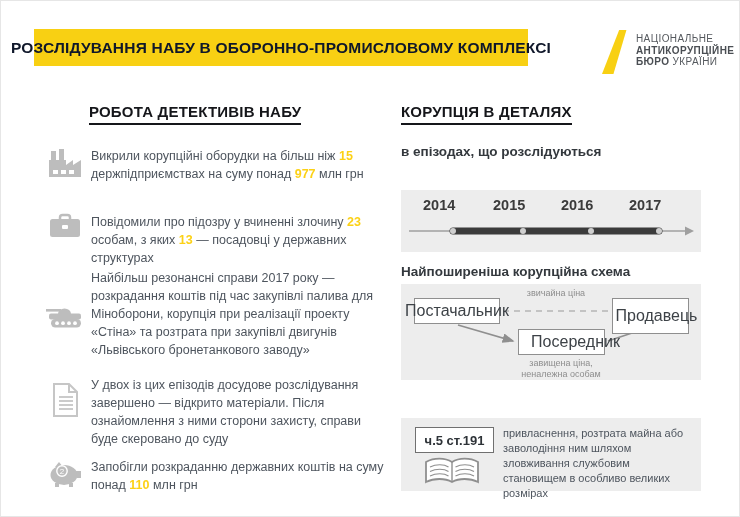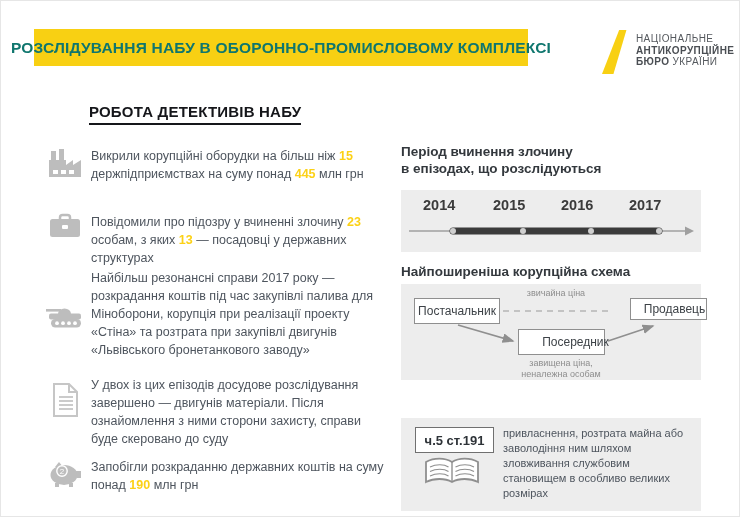--- a/index.html
+++ b/index.html
@@ -8,21 +8,21 @@
   .page {
     position:relative; width:740px; height:517px; background:#ffffff;
     border:1px solid #e6e6e6; overflow:hidden;
   }
   
   .header-bar {
     position:absolute; left:33px; top:28px; width:494px; height:37px;
     background:#f8d013; display:flex; align-items:center; justify-content:center;
   }
   .header-bar .title {
-    font-size:15.5px; font-weight:bold; color:#0f766e; letter-spacing:0.2px;
+    font-size:15.5px; font-weight:bold; color:#0f172a; letter-spacing:0.2px;
     white-space:nowrap;
   }
   .logo { position:absolute; left:601px; top:29px; display:flex; }
   .logo-mark {
     width:26px; height:44px; background:#f8d013;
     clip-path:polygon(66% 0, 94% 0, 44% 100%, 0 100%);
   }
   .logo-text { margin-left:8px; padding-top:3px; font-size:10px; color:#55595e; line-height:11.5px; letter-spacing:0.4px; }
   .logo-text .b { font-weight:bold; color:#4a4e53;text-align:right; }
   
@@ -41,21 +41,21 @@
   
   .sub-title { position:absolute; left:400px; font-size:13.5px; font-weight:bold; color:#33383d; line-height:17px; }
   .panel { position:absolute; left:400px; width:300px; background:#ededed; }
   .year {
     position:absolute; top:7px; width:60px; text-align:left;
     font-size:14.5px; font-weight:bold; color:#3b3b3b;
   }
   .scheme-box {
     position:absolute; background:#ffffff; border:1px solid #8f8f8f;
     display:flex; align-items:center; justify-content:center;
-    font-size:12px; color:#3d4247;
+    font-size:16px; color:#3d4247;
   }
   .scheme-label { position:absolute; font-size:9px; color:#8e8e8e; text-align:center; line-height:11px; }
   .code-box {
     position:absolute; left:14px; top:9px; width:79px; height:26px;
     background:#ffffff; border:1px solid #707070;
     display:flex; align-items:center; justify-content:center;
     font-size:13px; font-weight:bold; color:#2e3338;
   }
   .article-desc {
     position:absolute; left:102px; top:8px; width:190px;
@@ -87,21 +87,21 @@
     <svg width="36" height="30" viewBox="0 0 36 30">
       <rect x="4" y="3" width="5" height="9" fill="#bdbdbd"></rect>
       <rect x="12" y="1" width="5" height="11" fill="#bdbdbd"></rect>
       <path d="M2 12 h17 v5 l7 -5 v5 l8 -5 v17 H2 z" fill="#bdbdbd"></path>
       <rect x="6" y="22" width="5" height="4" fill="#ffffff"></rect>
       <rect x="14" y="22" width="5" height="4" fill="#ffffff"></rect>
       <rect x="22" y="22" width="5" height="4" fill="#ffffff"></rect>
     </svg>
   </div>
   <div class="item-text" style="top:146px;">
-    <span>Викрили корупційні оборудки на більш ніж </span><span class="hl">15</span><span> держпідприємствах на суму понад </span><span class="hl">445</span><span> млн грн</span>
+    <span>Викрили корупційні оборудки на більш ніж </span><span class="hl">15</span><span> держпідприємствах на суму понад </span><span class="hl">977</span><span> млн грн</span>
   </div>
 
   <div class="item-icon" style="top:211px;">
     <svg width="34" height="26" viewBox="0 0 34 26">
       <path d="M12 7 V5.5 A2.5 2.5 0 0 1 14.5 3 h5 A2.5 2.5 0 0 1 22 5.5 V7" fill="none" stroke="#bdbdbd" stroke-width="2.5"></path>
       <rect x="2" y="7" width="30" height="18" rx="2.5" fill="#bdbdbd"></rect>
       <rect x="14" y="13" width="6" height="4" rx="1" fill="#ffffff"></rect>
     </svg>
   </div>
   <div class="item-text" style="top:212px;">
@@ -128,41 +128,41 @@
     <svg width="30" height="36" viewBox="0 0 30 36">
       <path d="M4 2 h15 l8 8 v24 H4 z" fill="#ffffff" stroke="#c6c6c6" stroke-width="2"></path>
       <path d="M19 2 v8 h8" fill="none" stroke="#c6c6c6" stroke-width="2"></path>
       <line x1="9" y1="15" x2="23" y2="15" stroke="#c6c6c6" stroke-width="1.8"></line>
       <line x1="9" y1="19" x2="23" y2="19" stroke="#c6c6c6" stroke-width="1.8"></line>
       <line x1="9" y1="23" x2="23" y2="23" stroke="#c6c6c6" stroke-width="1.8"></line>
       <line x1="9" y1="27" x2="23" y2="27" stroke="#c6c6c6" stroke-width="1.8"></line>
     </svg>
   </div>
   <div class="item-text" style="top:375px;">
-    <span>У двох із цих епізодів досудове розслідування завершено — двигунів матеріали. Після ознайомлення з ними сторони захисту, справи буде скеровано до суду</span>
+    <span>У двох із цих епізодів досудове розслідування завершено — відкрито матеріали. Після ознайомлення з ними сторони захисту, справи буде скеровано до суду</span>
   </div>
 
   <div class="item-icon" style="top:458px;">
     <svg width="36" height="28" viewBox="0 0 36 28">
       <ellipse cx="17" cy="16" rx="13.5" ry="10" fill="#bdbdbd"></ellipse>
       <path d="M29 12 h5 v7 h-4 z" fill="#bdbdbd"></path>
       <path d="M8 8 l4 -5 4 5 z" fill="#bdbdbd"></path>
       <rect x="8" y="24" width="4" height="4" fill="#bdbdbd"></rect>
       <rect x="22" y="24" width="4" height="4" fill="#bdbdbd"></rect>
       <circle cx="15" cy="12" r="5.2" fill="#bdbdbd" stroke="#ffffff" stroke-width="1.4"></circle>
       <text x="15" y="15" text-anchor="middle" font-size="8" fill="#ffffff" font-family="Liberation Sans, sans-serif">2</text>
     </svg>
   </div>
   <div class="item-text" style="top:457px;">
-    <span>Запобігли розкраданню державних коштів на суму понад </span><span class="hl">190</span><span> млн грн</span>
-  </div>
-
+    <span>Запобігли розкраданню державних коштів на суму понад </span><span class="hl">110</span><span> млн грн</span>
+  </div>
+
+  <div class="col-heading" style="left:400px; top:102px;">КОРУПЦІЯ В ДЕТАЛЯХ</div>
 
   <div class="sub-title" style="top:142px;">
-    <div>Період вчинення злочину</div>
     <div>в епізодах, що розслідуються</div>
   </div>
 
   <div class="panel" style="top:189px; height:62px;">
     <span class="year" style="left:22px;">2014</span>
     <span class="year" style="left:92px;">2015</span>
     <span class="year" style="left:160px;">2016</span>
     <span class="year" style="left:228px;">2017</span>
     <svg width="300" height="28" style="position:absolute; top:27px; left:0;">
       <line x1="8" y1="14" x2="285" y2="14" stroke="#9f9f9f" stroke-width="1.4"></line>
@@ -183,30 +183,30 @@
         <marker id="ah" markerWidth="9" markerHeight="8" refX="6.5" refY="3" orient="auto">
           <path d="M0,0 L7.5,3 L0,6 z" fill="#8f8f8f"></path>
         </marker>
       </defs>
       <line x1="102" y1="27" x2="208" y2="27" stroke="#9a9a9a" stroke-width="1.2" stroke-dasharray="6 5"></line>
       <line x1="57" y1="41" x2="112" y2="57" stroke="#8f8f8f" stroke-width="1.6" marker-end="url(#ah)"></line>
       <line x1="207" y1="57" x2="252" y2="42" stroke="#8f8f8f" stroke-width="1.6" marker-end="url(#ah)"></line>
     </svg>
     <div class="scheme-label" style="left:90px; top:4px; width:130px;">звичайна ціна</div>
     <div class="scheme-box" style="left:13px; top:14px; width:86px; height:26px;">Постачальник</div>
-    <div class="scheme-box" style="left:229px; top:14px; width:77px; height:22px;padding-left:12px;">Продавець</div>
+    <div class="scheme-box" style="left:211px; top:14px; width:77px; height:36px;padding-left:12px;">Продавець</div>
     <div class="scheme-box" style="left:117px; top:45px; width:87px; height:26px;padding-left:28px;">Посередник</div>
     <div class="scheme-label" style="left:95px; top:74px; width:130px;">
       <div>завищена ціна,</div>
       <div>неналежна особам</div>
     </div>
   </div>
 
 
-  <div class="panel" style="top:417px; height:93px;">
+  <div class="panel" style="top:417px; height:73px;">
     <div class="code-box">ч.5 ст.191</div>
     <div style="position:absolute; left:22px; top:38px;">
       <svg width="58" height="32" viewBox="0 0 58 32">
         <path d="M3 6 C11 1.5 22 1.5 29 6 C36 1.5 47 1.5 55 6 V26 C47 22 36 22 29 26 C22 22 11 22 3 26 Z" fill="#ffffff" stroke="#8f8f8f" stroke-width="1.8"></path>
         <path d="M29 6 V26" stroke="#8f8f8f" stroke-width="1.4"></path>
         <path d="M7 11 C13 8 21 8 25.5 11 M7 15.5 C13 12.5 21 12.5 25.5 15.5 M7 20 C13 17 21 17 25.5 20" fill="none" stroke="#8f8f8f" stroke-width="1.1"></path>
         <path d="M32.5 11 C38 8 46 8 51 11 M32.5 15.5 C38 12.5 46 12.5 51 15.5 M32.5 20 C38 17 46 17 51 20" fill="none" stroke="#8f8f8f" stroke-width="1.1"></path>
       </svg>
     </div>
     <div class="article-desc">привласнення, розтрата майна або заволодіння ним шляхом зловживання службовим становищем в особливо великих розмірах</div>

